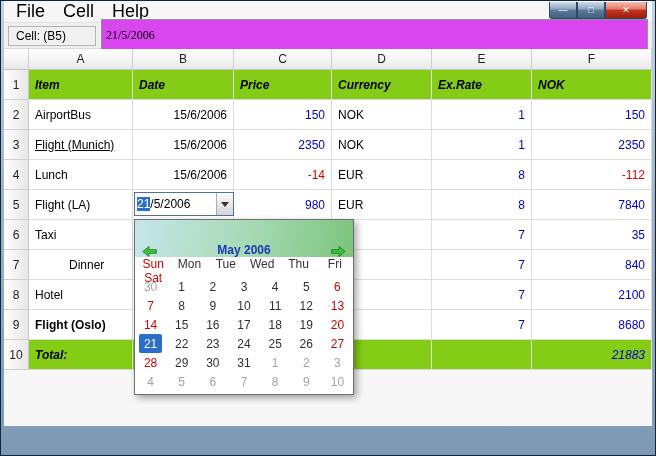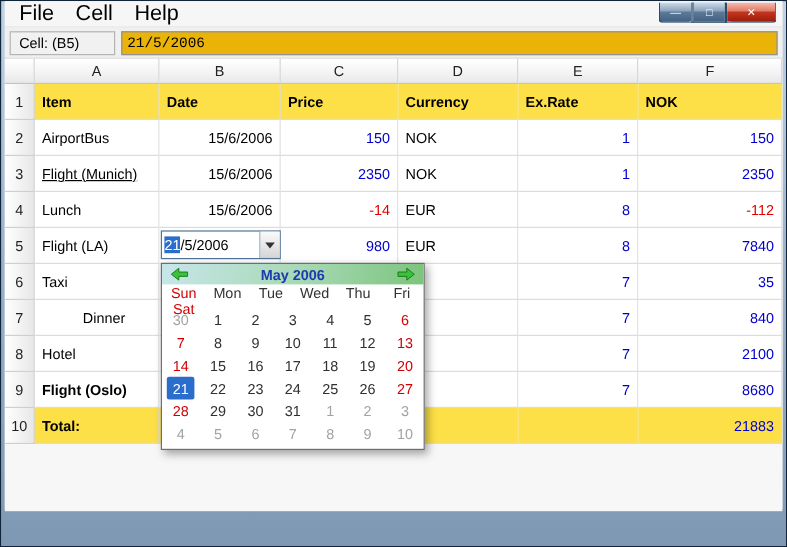--- a/index.html
+++ b/index.html
@@ -35,49 +35,49 @@
   .wbtn span{ pointer-events:none; }
 
   
   .client{ background:#f0f0f0; height:423px; }
 
   .menubar{ height:22px; background:#f6f6f6; display:flex; align-items:center; padding:0 3px; border-bottom:1px solid #e3e3e3; }
   .menuitem{ font-size:18px; color:#000; padding:3px 9px; cursor:default; }
 
   .formulabar{ height:26px; background:#f0f0f0; display:flex; align-items:center; gap:5px; padding:0 4px; border-bottom:1px solid #dadada; }
   .cellref{ width:88px; height:20px; border:1px solid #b4b4b4; background:#f1f1f1; font-size:12px; padding:2px 7px; color:#000; }
-  .formulainput{ flex:1; height:20px; border:1px solid #919191; background:#eab308; font-size:12px; padding:2px 4px; font-family:Liberation Mono, monospace; color:#000; }
+  .formulainput{ flex:1; height:20px; border:1px solid #919191; background:#d946ef; font-size:12px; padding:16px 4px; font-family:Liberation Serif, serif; color:#000; }
 
   
   .gridwrap{ position:relative; height:377px; background:#f7f7f7; overflow:hidden; }
   table.sheet{ border-collapse:separate; border-spacing:0; table-layout:fixed; width:648px; background:#fff; }
   .sheet th{ height:21px; font-weight:normal; font-size:12px; color:#222; text-align:center;
     background:linear-gradient(180deg,#ffffff 0%,#f4f4f4 55%,#e8e8e8 100%);
     border-right:1px solid #cfcfcf; border-bottom:1px solid #c3c3c3; }
   .sheet td{ height:30px; font-size:12px; color:#000; background:#fff; padding:0 6px;
     border-right:1px solid #dcdcdc; border-bottom:1px solid #dcdcdc;
     white-space:nowrap; overflow:hidden; vertical-align:middle; }
   .sheet td.rowhdr{ text-align:center; padding:0; color:#222;
     background:linear-gradient(90deg,#ffffff 0%,#f2f2f2 55%,#e7e7e7 100%);
     border-right:1px solid #c9c9c9; border-bottom:1px solid #cfcfcf; }
-  .sheet tr.grayrow td:not(.rowhdr){ background:#fde047; }
+  .sheet tr.grayrow td:not(.rowhdr){ background:#84cc16;font-style:italic; }
 
   
   .combo{ position:absolute; left:130px; top:143px; width:100px; height:24px;
     border:1px solid #4f7396; background:#fff; display:flex; }
   .combo-text{ flex:1; display:flex; align-items:center; font-size:12px; padding:1px 2px; color:#000; overflow:hidden; }
   .combo-text .sel{ background:var(--selection-blue,#2a6dcd); color:#fff; }
   .combo-btn{ width:17px; border-left:1px solid #9fb3c6; background:linear-gradient(180deg,#fafafa 0%,#e8e8e8 50%,#d4d4d4 100%);
     display:flex; align-items:center; justify-content:center; cursor:pointer; }
   .arrow-down{ width:0; height:0; border-left:4px solid transparent; border-right:4px solid transparent; border-top:5px solid #333; }
 
   
   .calendar{ position:absolute; left:130px; top:170px; width:220px; background:#fff;
     border:1px solid #6e6e6e; box-shadow:3px 3px 7px rgba(0,0,0,.35); z-index:5; }
-  .cal-nav{ height:17px; display:flex; align-items:center; justify-content:space-between; padding:0 7px;
+  .cal-nav{ height:37px; display:flex; align-items:flex-end; justify-content:space-between; padding:0 7px;
     background:linear-gradient(100deg,#c7e6ea 0%,#a5d8b2 55%,#7cc47c 100%); }
   .cal-title{ font-size:12px; font-weight:bold; color:var(--nav-title-blue,#1b3ab0); }
   .cal-arrow{ background:none; border:none; padding:0; display:flex; align-items:center; cursor:pointer; }
   .cal-daynames{ display:grid; grid-template-columns:repeat(6,1fr); height:20px; align-items:center; }
   .dayname{ text-align:center; font-size:12px; color:#333; }
   .dayname.weekend{ color:var(--weekend-red,#d40000); }
   .cal-grid{ display:grid; grid-template-columns:repeat(7,1fr); grid-auto-rows:19px; padding-bottom:3px; }
   .day{ display:flex; align-items:center; justify-content:center; font-size:12px; color:#303030; cursor:default; }
   .day.muted{ color:var(--muted-gray,#a3a3a3); }
   .day.weekend{ color:var(--weekend-red,#d40000); }

